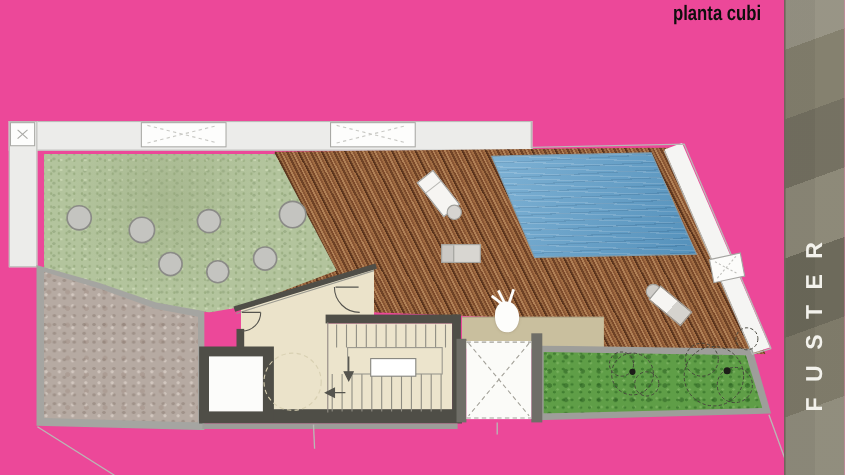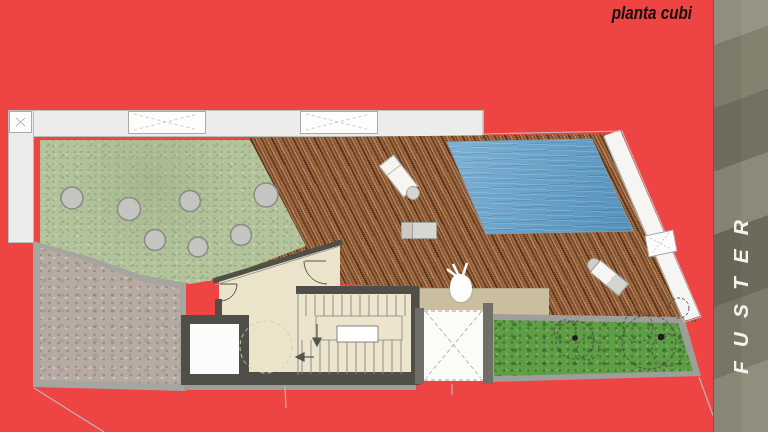--- a/index.html
+++ b/index.html
@@ -1,17 +1,17 @@
 <!DOCTYPE html>
 <html><head>
 <meta charset="utf-8">
 <style>
   html,body{margin:0;padding:0;background:#e9e9e7;}
-  #stage{position:relative;width:768px;height:432px;background:#ef4444;overflow:hidden;
-         font-family:"Liberation Sans",sans-serif;font-style:italic;}
+  #stage{position:relative;width:768px;height:432px;background:#ec4899;overflow:hidden;
+         font-family:"Liberation Sans",sans-serif;}
   .abs{position:absolute;}
 
   
   #title{left:548px;top:2px;width:144px;height:24px;text-align:right;
          font-size:19px;font-weight:800;color:#0f0f0d;
          transform:scaleX(.80);transform-origin:100% 0;letter-spacing:0;}
 
   
   .band{background:#ececea;border:1px solid #bcbcb8;box-sizing:border-box;}
   #band-top{left:8px;top:110px;width:476px;height:27px;}

